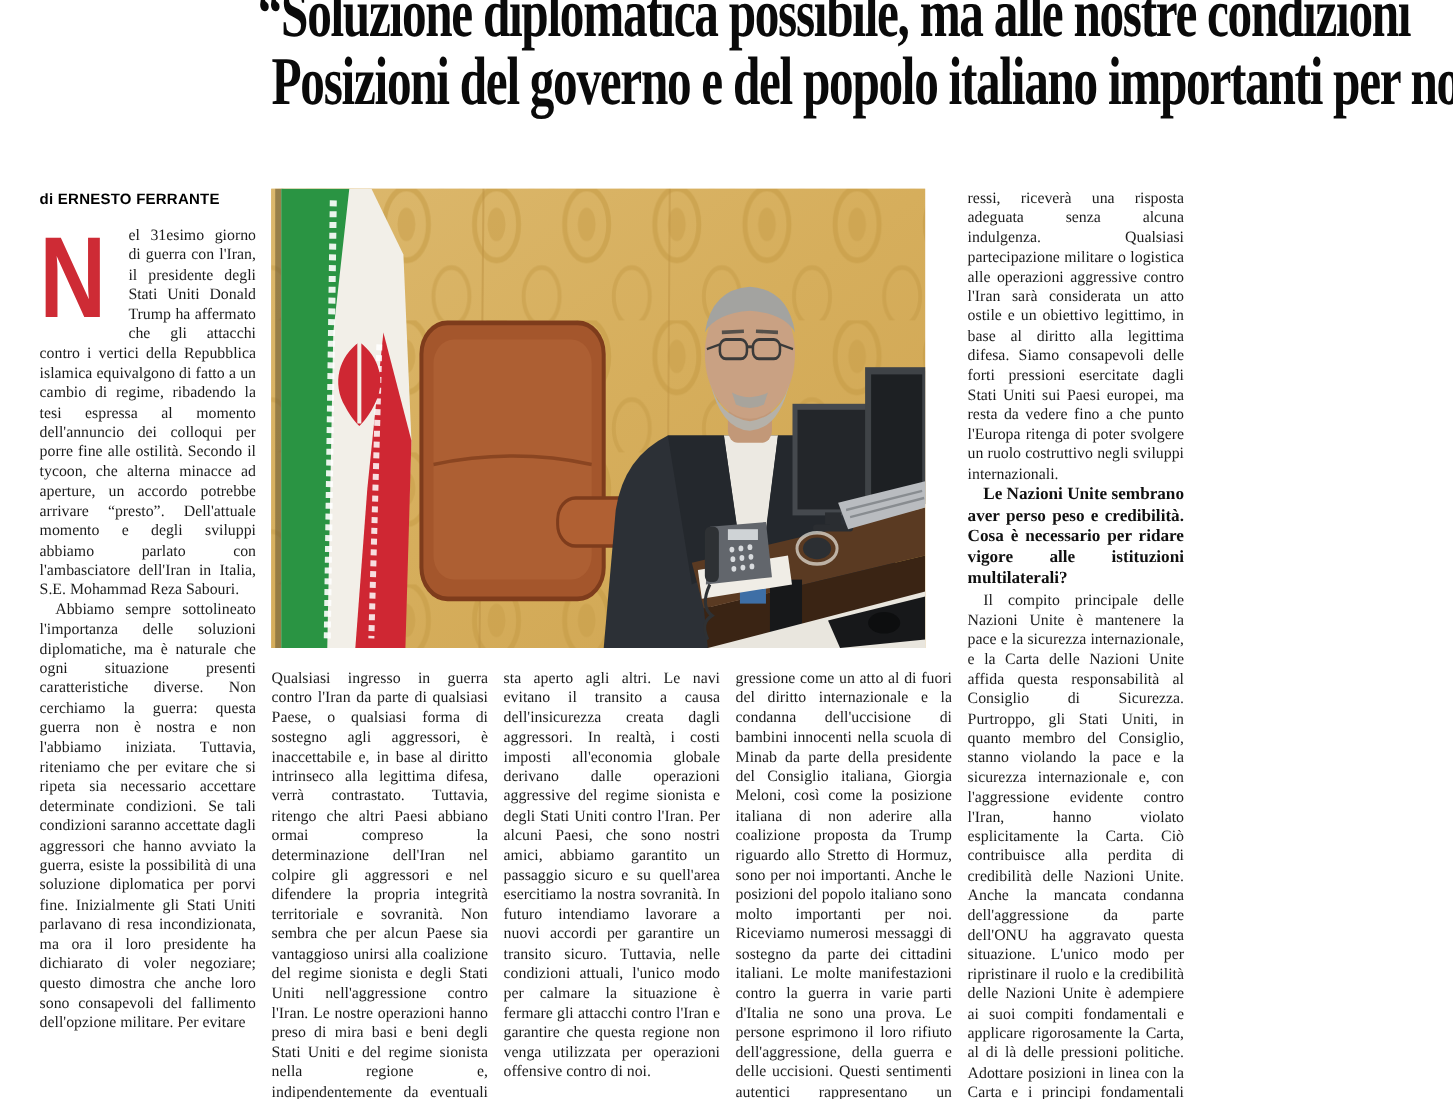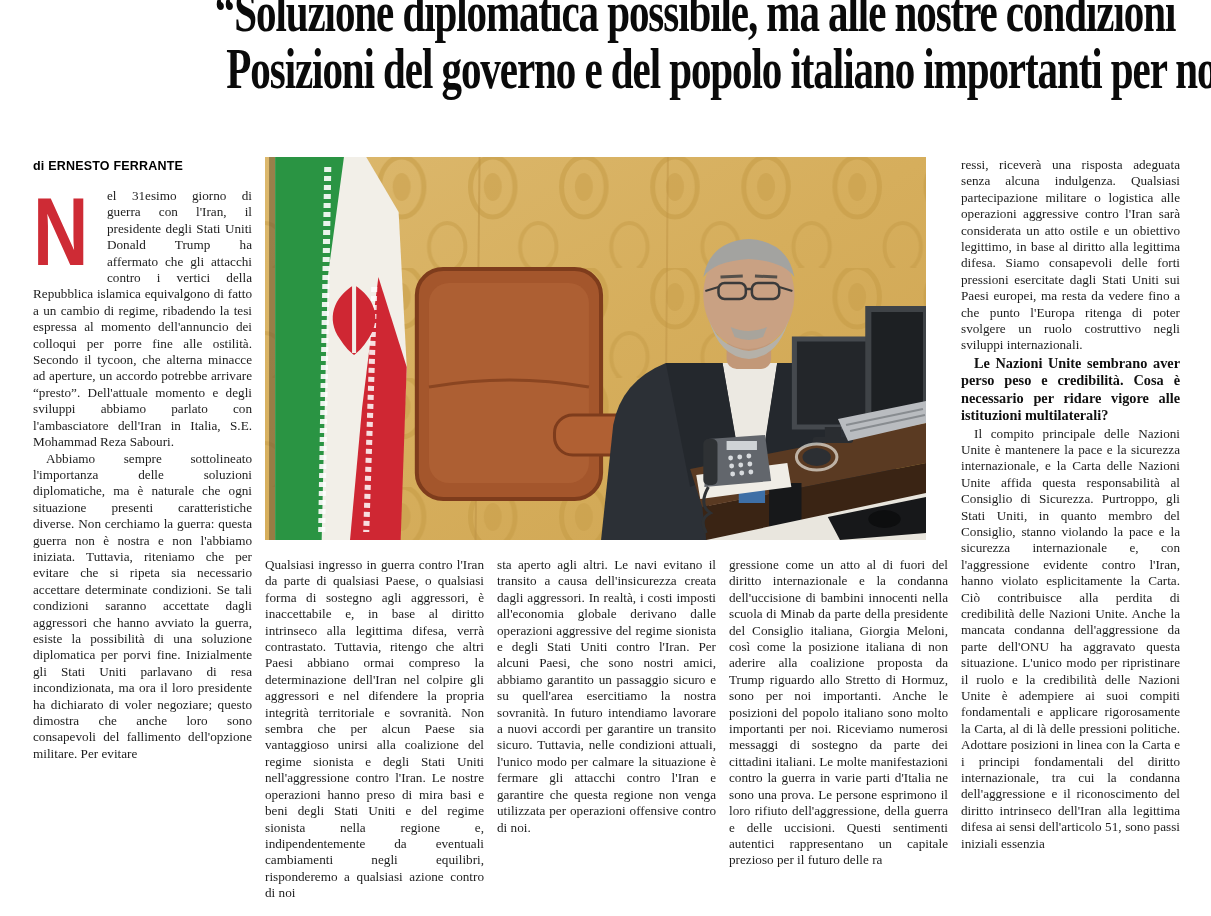--- a/index.html
+++ b/index.html
@@ -7,21 +7,21 @@
     width:1211px;height:916px;background:#ffffff;overflow:hidden;
     font-family:"Liberation Serif", serif;color:#1c1c1c;
   }
   
   .headline{margin:-17px 28px 0 28px;text-align:center;font-weight:bold;color:#0a0a0a;}
   .hl-line{display:block;white-space:nowrap;font-size:57px;line-height:57px;}
   .hl-line .squeeze{display:inline-block;transform:scaleX(.72);transform-origin:50% 50%;letter-spacing:-1.5px;}
   
   .content{
     margin:60px 31px 0 33px;height:759px;overflow:hidden;
-    display:grid;grid-template-columns:repeat(5,1fr);grid-template-rows:auto 1fr;column-gap:13px;
+    display:grid;grid-template-columns:repeat(6,1fr);grid-template-rows:auto 1fr;column-gap:13px;
   }
   .col{overflow:hidden;}
   .col-1{grid-column:1;grid-row:1/3;}
   .photo-block{grid-column:2/5;grid-row:1;padding-bottom:17px;}
   .col-2{grid-column:2;grid-row:2;}
   .col-3{grid-column:3;grid-row:2;}
   .col-4{grid-column:4;grid-row:2;}
   .col-5{grid-column:5;grid-row:1/3;}
   
   .byline{font-family:"Liberation Sans",sans-serif;font-weight:bold;font-size:12.5px;

